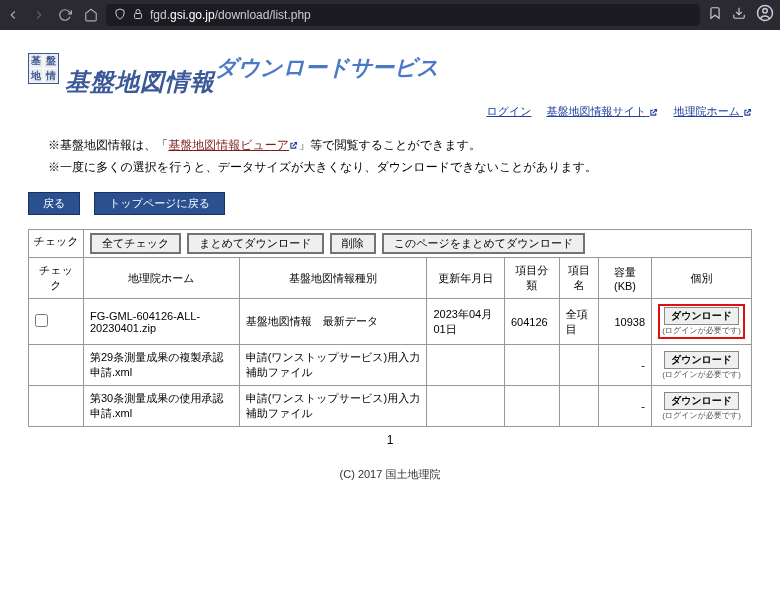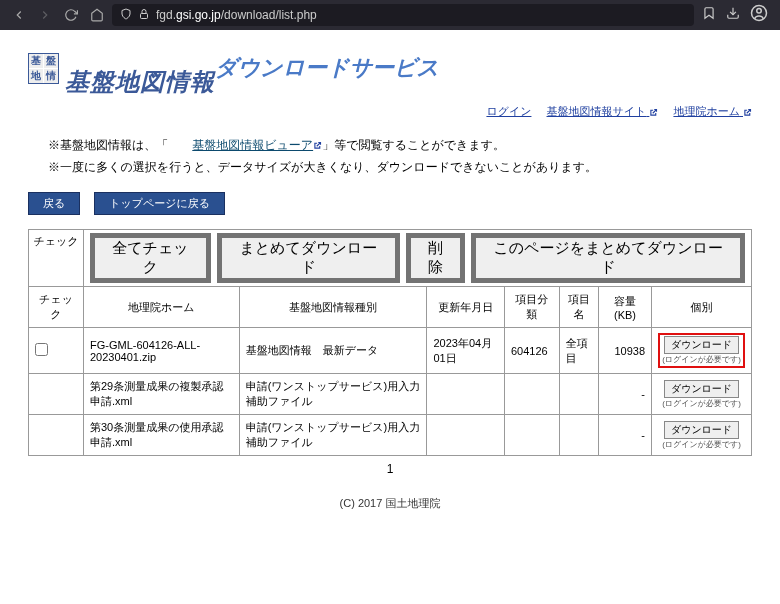--- a/index.html
+++ b/index.html
@@ -1,57 +1,57 @@
 <!DOCTYPE html>
 <html><head>
 <meta charset="utf-8">
 <style>
 * { margin: 0; padding: 0; box-sizing: border-box; }
 body { font-family: "Meiryo", "MS PGothic", sans-serif; background: #fff; width: 780px; }
 
 
-.browser-bar { background: #2b2a33; height: 30px; display: flex; align-items: center; padding: 0 12px; gap: 8px; }
+.browser-bar { background: #2b2a33; height: 30px; display: flex; align-items: center; padding: 0 6px; gap: 8px; }
 .nav-icons { display: flex; gap: 12px; color: #aaa; align-items: center; }
 .nav-icons span { display: inline-flex; cursor: pointer; }
 .url-bar { flex: 1; background: #1c1b22; border-radius: 4px; height: 22px; display: flex; align-items: center; padding: 0 8px; gap: 6px; color: #ccc; font-size: 12px; }
 .url-bar .domain { color: #fff; }
 .right-icons { display: flex; gap: 10px; color: #ccc; align-items: center; }
 
 
 .page { padding: 8px 28px; }
 .banner { display: flex; align-items: center; margin-bottom: 6px; }
 .logo-grid { display: grid; grid-template-columns: repeat(2, 14px); grid-template-rows: repeat(2, 14px); gap: 1px; border: 1px solid #3b5998; }
 .logo-grid div { background: #eee; display: flex; align-items: center; justify-content: center; font-size: 10px; color: #3b5998; font-weight: bold; }
 .title-main { font-size: 24px; font-weight: bold; color: #3b5998; font-style: italic; margin-left: 6px; letter-spacing: 1px; margin-top: 28px; }
 .title-sub { font-size: 22px; font-weight: bold; color: #4a7ac7; font-style: italic; }
 
 .top-links { text-align: right; font-size: 11px; margin: 6px 0 16px; }
 .top-links a { color: #2040a0; text-decoration: underline; margin-left: 12px; }
 .ext-icon { display: inline-block; vertical-align: middle; }
 
 .section-title { font-size: 14px; font-weight: bold; border-bottom: 2px solid #bbb; padding: 4px 0 6px 4px; margin-bottom: 14px; }
 .notes { font-size: 12px; line-height: 1.8; margin-left: 20px; margin-bottom: 14px; }
-.notes a { color: #0c4a6e; text-decoration: underline; margin-left: 24px; }
+.notes a { color: #7f1d1d; text-decoration: underline; }
 
 .nav-buttons { display: flex; gap: 14px; margin-bottom: 14px; }
 .btn-primary { background: #2a5090; color: #fff; border: 1px solid #1a3060; padding: 3px 14px; font-size: 11px; cursor: pointer; }
 
 .action-row { border: 1px solid #999; border-bottom: none; display: flex; }
 .action-label { width: 55px; text-align: center; font-size: 11px; padding: 4px; border-right: 1px solid #999; background: #fff; }
 .action-btns { padding: 3px 6px; display: flex; gap: 6px; }
-.btn-sec { background: #efefef; border: 5px solid #737373; padding: 1px 10px; font-size: 15px; cursor: pointer; }
+.btn-sec { background: #efefef; border: 2px solid #737373; padding: 1px 10px; font-size: 11px; cursor: pointer; }
 
 table.data { width: 100%; border-collapse: collapse; font-size: 11px; }
 table.data th, table.data td { border: 1px solid #999; padding: 5px 6px; text-align: left; }
 table.data th { text-align: center; background: #fff; font-weight: normal; }
 .col-check { width: 55px; text-align: center; }
 .col-date { text-align: center; }
 .col-cat, .col-name, .col-size { text-align: center; }
 .col-indiv { width: 100px; text-align: center; }
-.dl-btn { background: #efefef; border: 1px solid #888; padding: 1px 6px; font-size: 10px; cursor: pointer; display: block; margin: 0 auto; }
+.dl-btn { background: #efefef; border: 1px solid #888; padding: 1px 6px; font-size: 10px; cursor: pointer; display: block; margin: 0 auto; font-weight: bold; }
 .dl-note { font-size: 8px; color: #555; display: block; text-align: center; }
 .highlight-red { border: 2px solid #e01010; padding: 1px; display: block; }
 
 .pager { text-align: center; font-size: 12px; margin: 6px 0 20px; }
 .footer { text-align: center; font-size: 11px; color: #333; }
 
 .svg-icon { stroke: currentColor; fill: none; stroke-width: 2; }
 </style>
 </head>
 <body>

